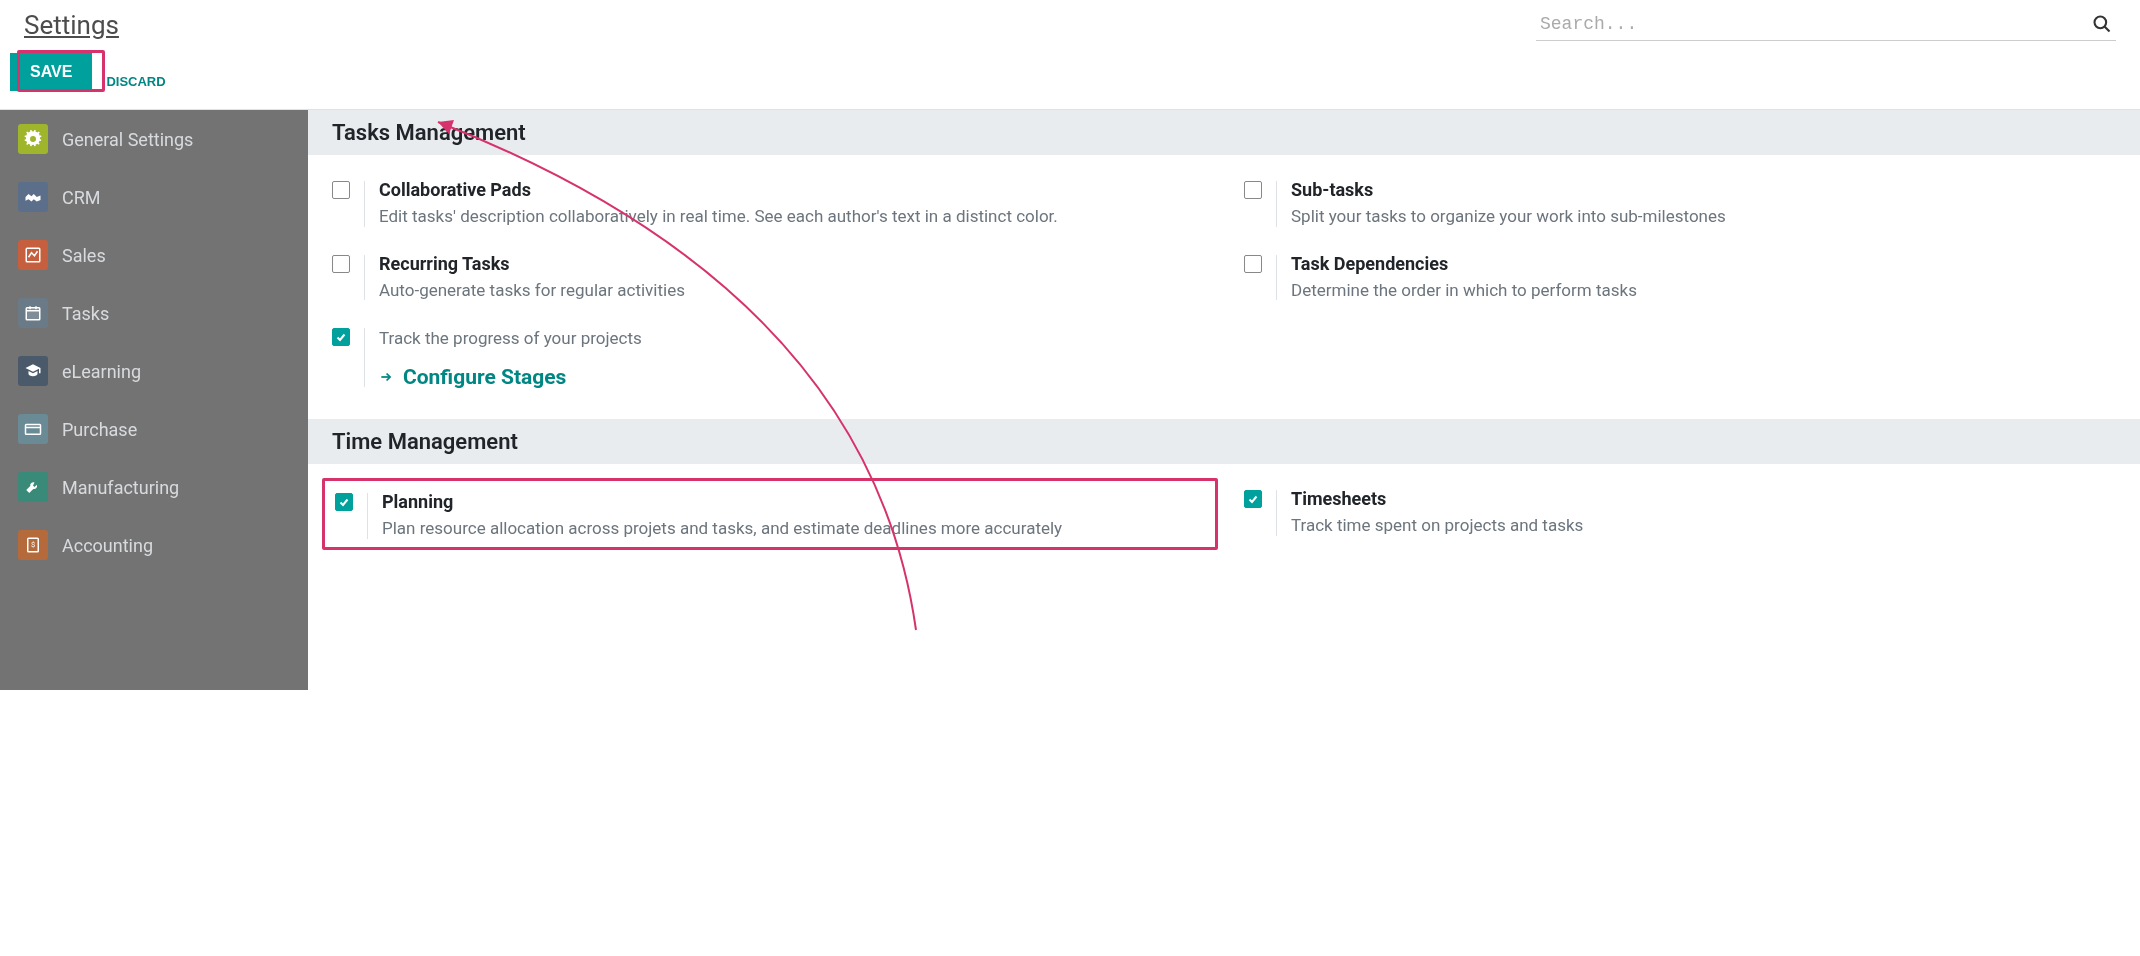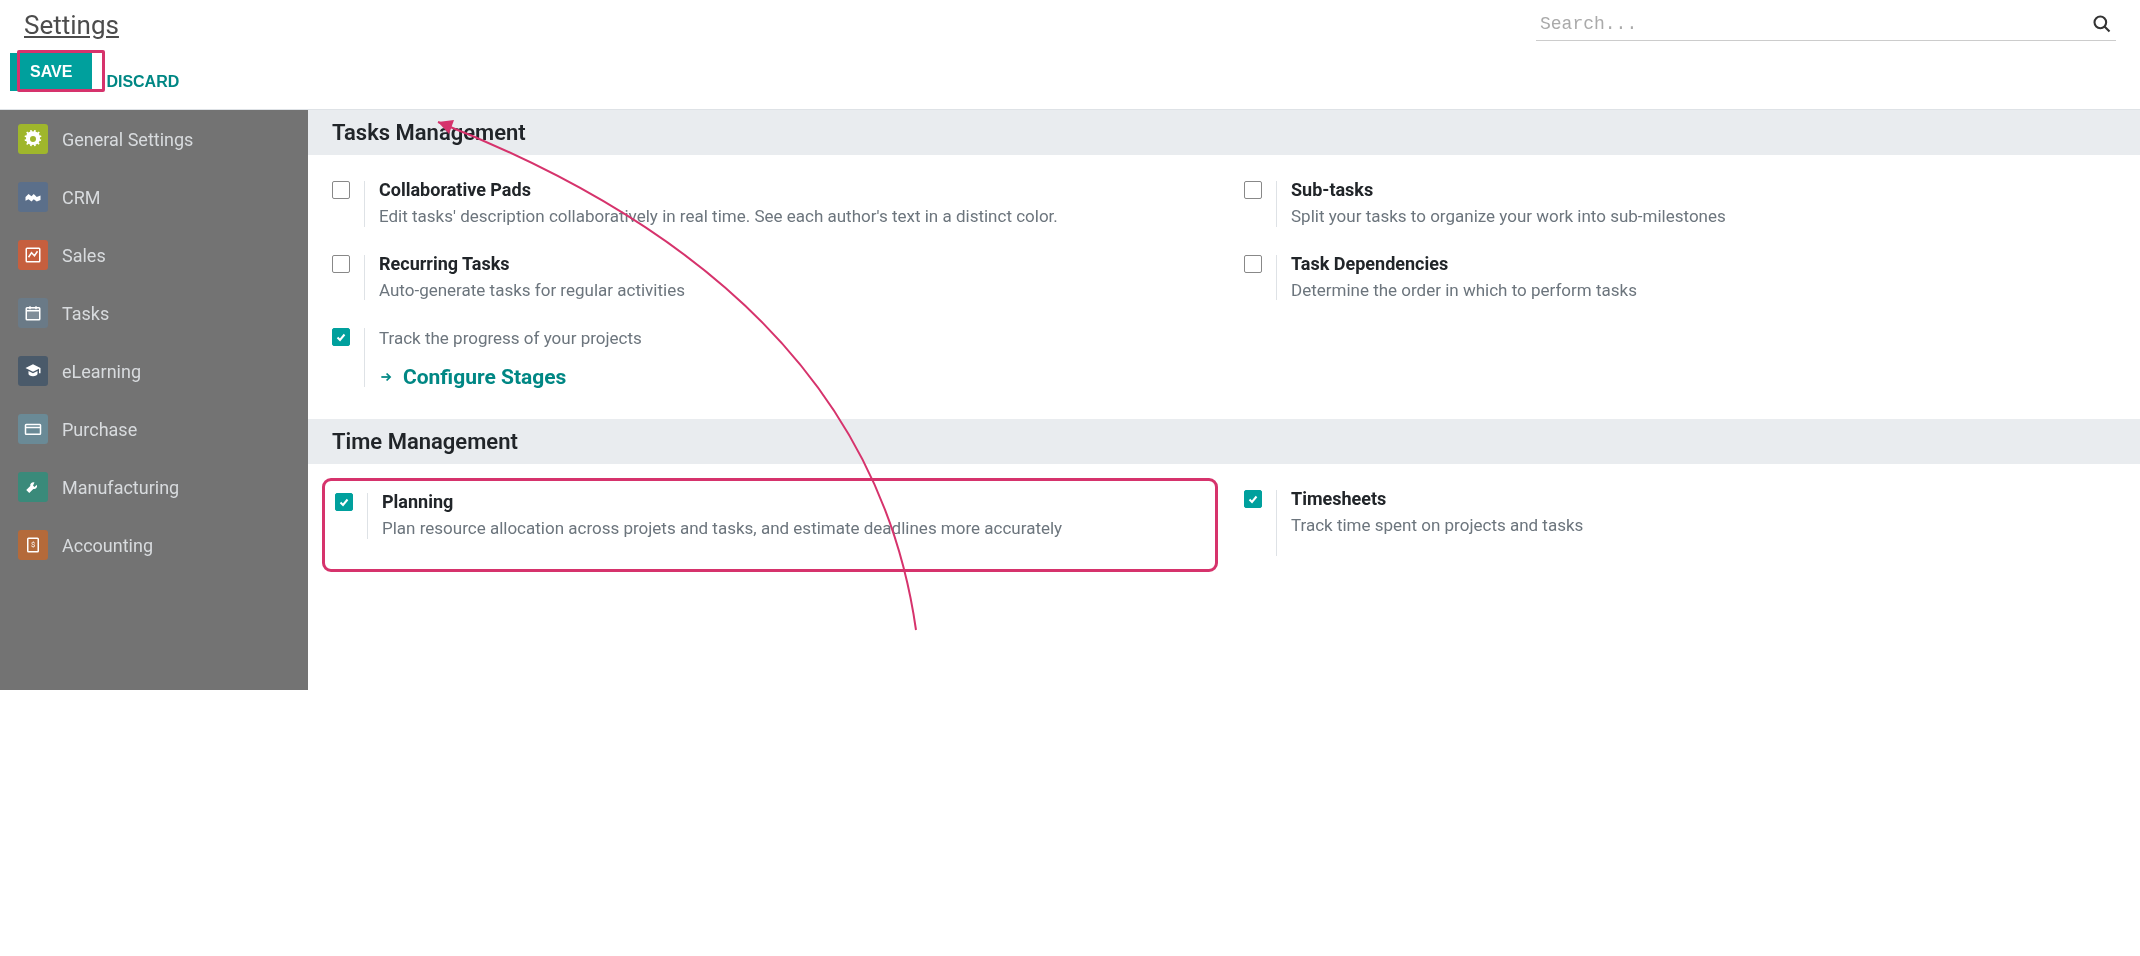--- a/index.html
+++ b/index.html
@@ -6,40 +6,40 @@
   body { font-family: -apple-system, "Segoe UI", Roboto, "Helvetica Neue", Arial, sans-serif; color: #212529; background: #fff; }
   .topbar { display: flex; align-items: center; justify-content: space-between; padding: 8px 24px 6px 24px; }
   .page-title { font-size: 26px; font-weight: 400; color: #4c4c4c; text-decoration: underline; }
   .search-wrap { position: relative; width: 580px; }
   .search-input { width: 100%; border: none; border-bottom: 1px solid #ccc; font-size: 18px; padding: 6px 30px 6px 4px; outline: none; color: #555; font-family: Liberation Mono, monospace; }
   .search-input::placeholder { color: #aaa; }
   .search-icon { position: absolute; right: 4px; top: 6px; width: 20px; height: 20px; }
   .actions { display: flex; align-items: center; gap: 14px; padding: 6px 24px 18px 10px; position: relative; }
   .btn-save { background: #00a09d; color: #fff; border: none; font-weight: 700; font-size: 16px; padding: 10px 20px; cursor: pointer; text-transform: uppercase; }
   .save-highlight { position: absolute; left: 17px; top: 3px; width: 88px; height: 42px; border: 3px solid #d6336c; border-radius: 2px; pointer-events: none; }
-  .btn-discard { background: none; border: none; color: #008784; font-weight: 700; font-size: 16px; cursor: pointer; text-transform: uppercase; margin-top: 19px; }
+  .btn-discard { background: none; border: none; color: #008784; font-weight: 700; font-size: 13px; cursor: pointer; text-transform: uppercase; margin-top: 19px; }
   .body-wrap { display: flex; border-top: 1px solid #dee2e6; }
   .sidebar { width: 308px; background: #737373; color: #d8dbde; min-height: 580px; }
   .sidebar-item { display: flex; align-items: center; gap: 14px; padding: 14px 18px; cursor: pointer; font-size: 18px; }
   .sidebar-icon { width: 30px; height: 30px; border-radius: 3px; display: flex; align-items: center; justify-content: center; color: #fff; flex-shrink: 0; }
   .main { flex: 1; background: #fff; position: relative; }
   .section-header { background: #e9ecef; padding: 10px 24px; font-size: 22px; font-weight: 600; color: #212529; }
   .settings-grid { display: grid; grid-template-columns: 1fr 1fr; column-gap: 40px; padding: 24px 24px 30px 24px; row-gap: 24px; }
   .setting { display: flex; gap: 14px; align-items: flex-start; }
   .chk-wrap { padding-top: 2px; }
   .chk { width: 18px; height: 18px; border: 1.5px solid #888; border-radius: 2px; display: inline-flex; align-items: center; justify-content: center; cursor: pointer; background: #fff; }
   .chk.checked { background: #00a09d; border-color: #00a09d; }
   .chk.checked svg { display: block; }
   .chk svg { display: none; }
   .divider { width: 1px; background: #dee2e6; align-self: stretch; margin-top: 2px; margin-bottom: 2px; }
   .setting-body { flex: 1; }
   .setting-title { font-weight: 700; font-size: 18px; color: #212529; margin-bottom: 4px; }
   .setting-desc { font-size: 17px; color: #6c757d; line-height: 1.45; }
   .setting-link { margin-top: 14px; display: inline-flex; align-items: center; gap: 10px; color: #008784; font-weight: 700; font-size: 21px; cursor: pointer; }
-  .planning-highlight { border: 3px solid #d6336c; border-radius: 9px; padding: 10px 14px 28px 10px; margin: -10px -14px -14px -10px; }
+  .planning-highlight { border: 3px solid #d6336c; border-radius: 2px; padding: 10px 14px 6px 10px; margin: -10px -14px -14px -10px; }
   .annotation-svg { position: absolute; left: 0; top: 0; pointer-events: none; }
   .span-full { grid-column: 1 / 2; }
 </style>
 </head>
 <body>
 
 <div class="topbar">
   <div class="page-title">Settings</div>
   <div class="search-wrap">
     <input class="search-input" placeholder="Search..." style="">

